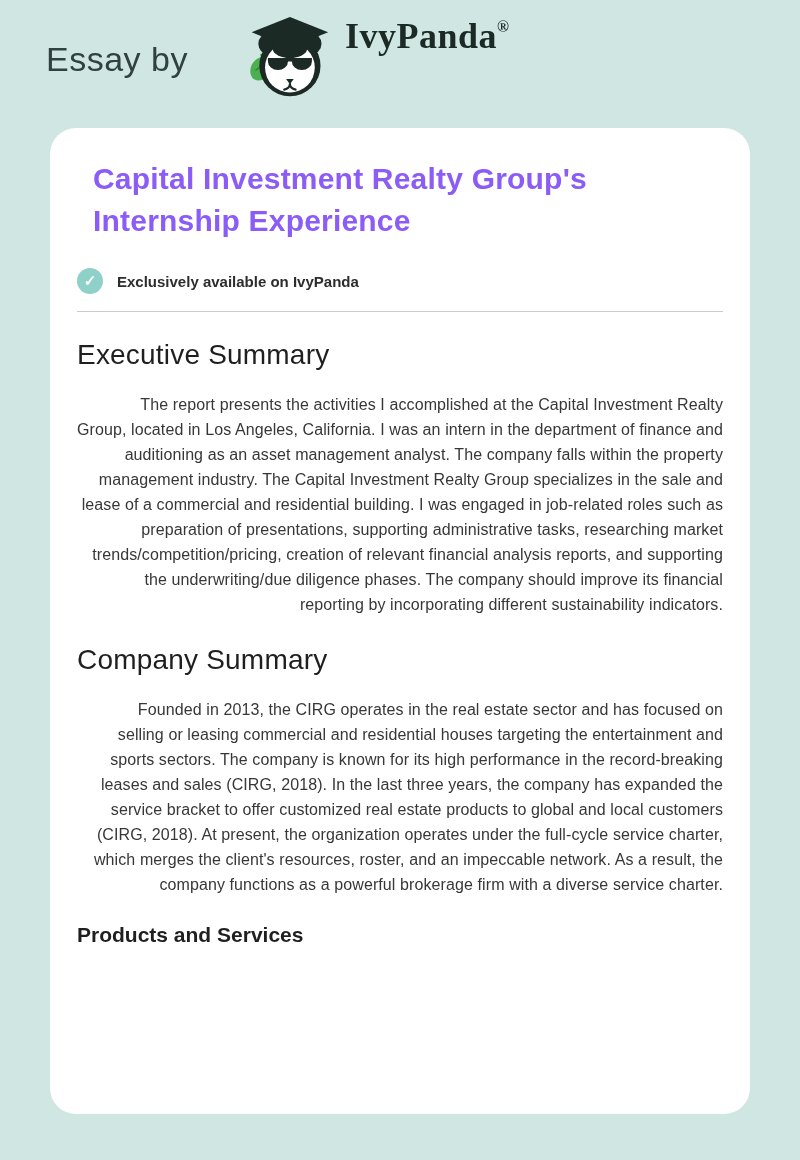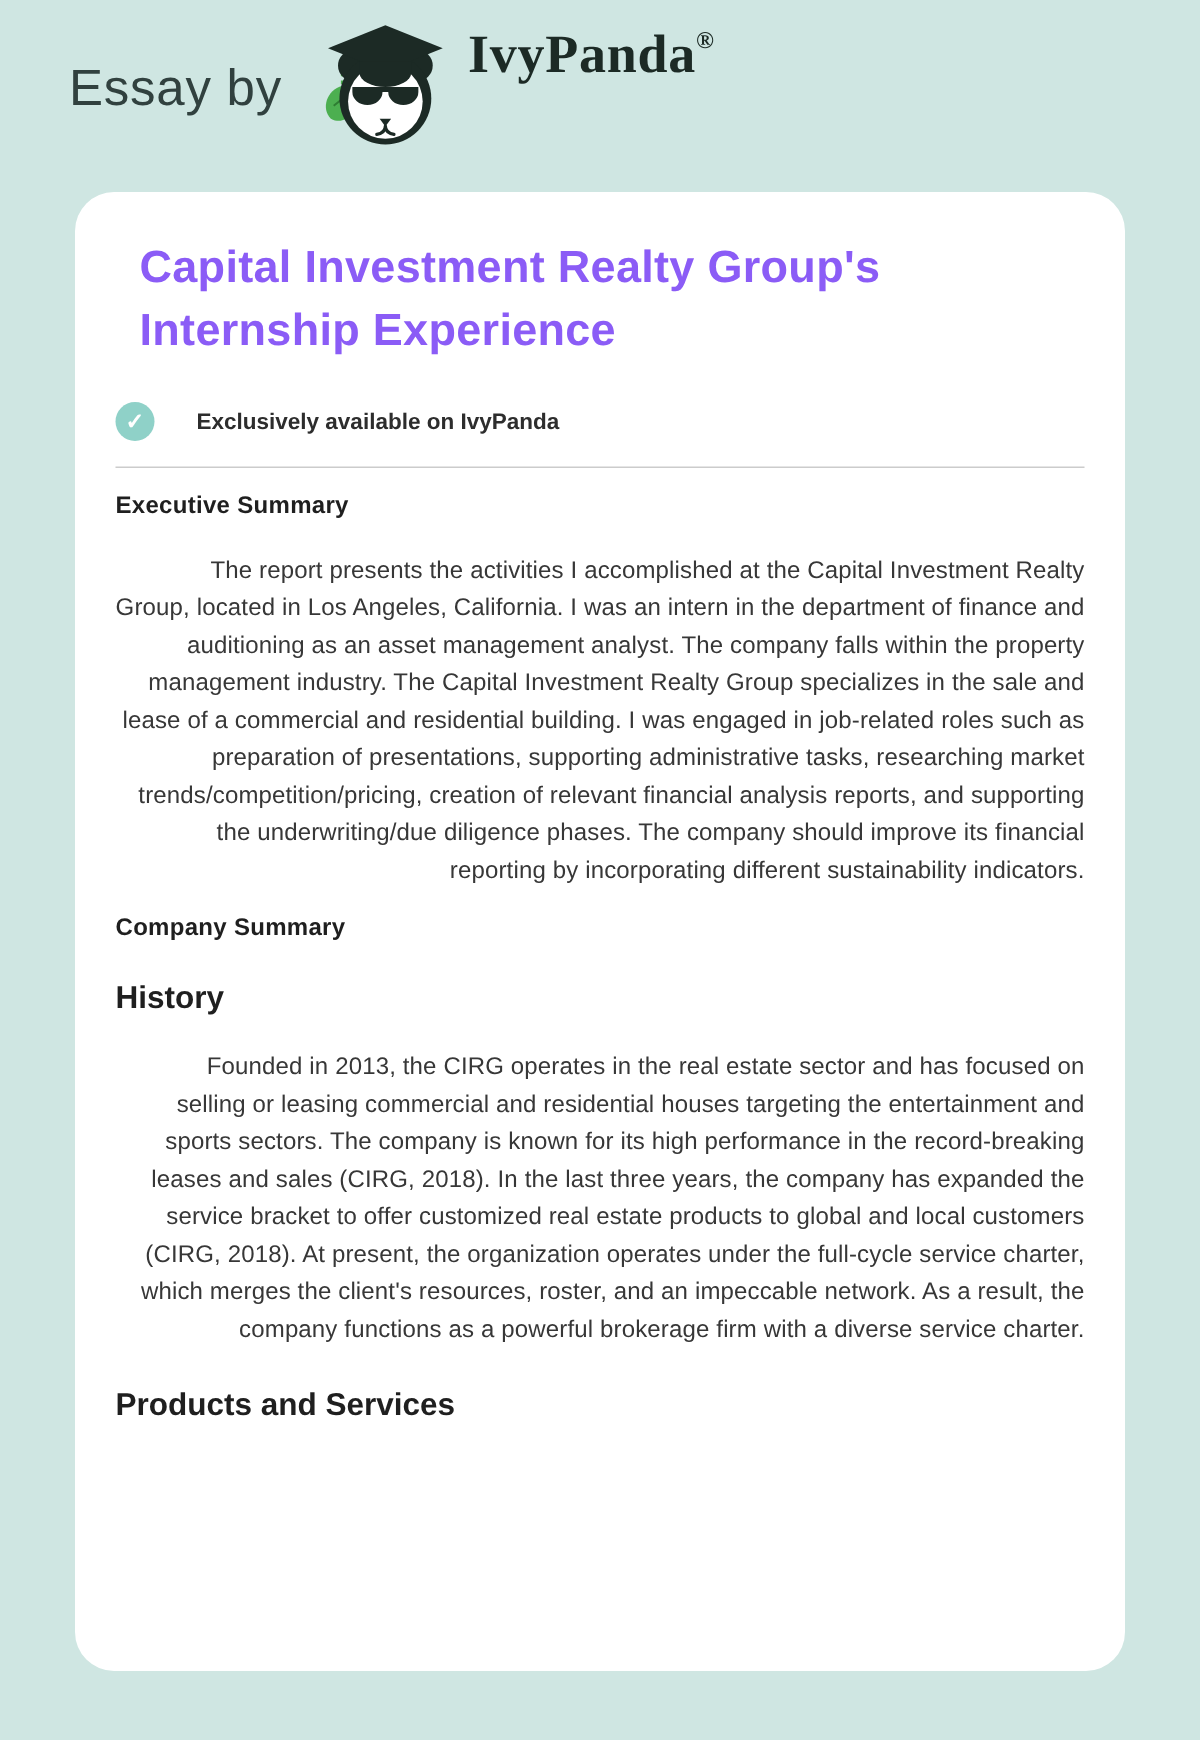--- a/index.html
+++ b/index.html
@@ -14,20 +14,21 @@
     overflow: hidden;
   }
 
   
   .site-header {
     display: flex;
     align-items: center;
     height: 118px;
     padding-left: 46px;
     box-sizing: border-box;
+    gap: 33px;
   }
   .essay-by {
     font-size: 34px;
     color: #31413f;
     letter-spacing: 0.5px;
     margin-right: 16px;
   }
   .logo-wrap {
     display: flex;
     align-items: flex-start;
@@ -84,37 +85,37 @@
     background: #8fd1c8;
     color: #ffffff;
     display: flex;
     align-items: center;
     justify-content: center;
     font-size: 15px;
     font-weight: 700;
     flex: 0 0 auto;
   }
   .badge-label {
-    margin-left: 28px;
+    margin-left: 14px;
     font-size: 15px;
     font-weight: 700;
     color: #2d2d2d;
   }
 
   .divider {
     border: none;
     border-top: 1px solid #cccccc;
     margin: 17px 0 0;
   }
 
   .h2 {
-    font-size: 16px;
-    font-weight: 700;
+    font-size: 28px;
+    font-weight: 400;
     color: #1f1f1f;
-    margin: 17px 0 0;
+    margin: 27px 0 0;
     letter-spacing: 0.2px;
   }
   .h3 {
     font-size: 21px;
     font-weight: 700;
     color: #1f1f1f;
     margin: 26px 0 0;
   }
   .para {
     font-size: 16px;
@@ -168,17 +169,16 @@
     <span class="badge-label">Exclusively available on IvyPanda</span>
   </div>
 
   <hr class="divider">
 
   <h2 class="h2">Executive Summary</h2>
   <p class="para">The report presents the activities I accomplished at the Capital Investment Realty Group, located in Los Angeles, California. I was an intern in the department of finance and auditioning as an asset management analyst. The company falls within the property management industry. The Capital Investment Realty Group specializes in the sale and lease of a commercial and residential building. I was engaged in job-related roles such as preparation of presentations, supporting administrative tasks, researching market trends/competition/pricing, creation of relevant financial analysis reports, and supporting the underwriting/due diligence phases. The company should improve its financial reporting by incorporating different sustainability indicators.</p>
 
   <h2 class="h2">Company Summary</h2>
 
-  <h3 class="h3">History</h3>
   <p class="para">Founded in 2013, the CIRG operates in the real estate sector and has focused on selling or leasing commercial and residential houses targeting the entertainment and sports sectors. The company is known for its high performance in the record-breaking leases and sales (CIRG, 2018). In the last three years, the company has expanded the service bracket to offer customized real estate products to global and local customers (CIRG, 2018). At present, the organization operates under the full-cycle service charter, which merges the client's resources, roster, and an impeccable network. As a result, the company functions as a powerful brokerage firm with a diverse service charter.</p>
 
   <h3 class="h3">Products and Services</h3>
 </main>
 
 </body></html>

